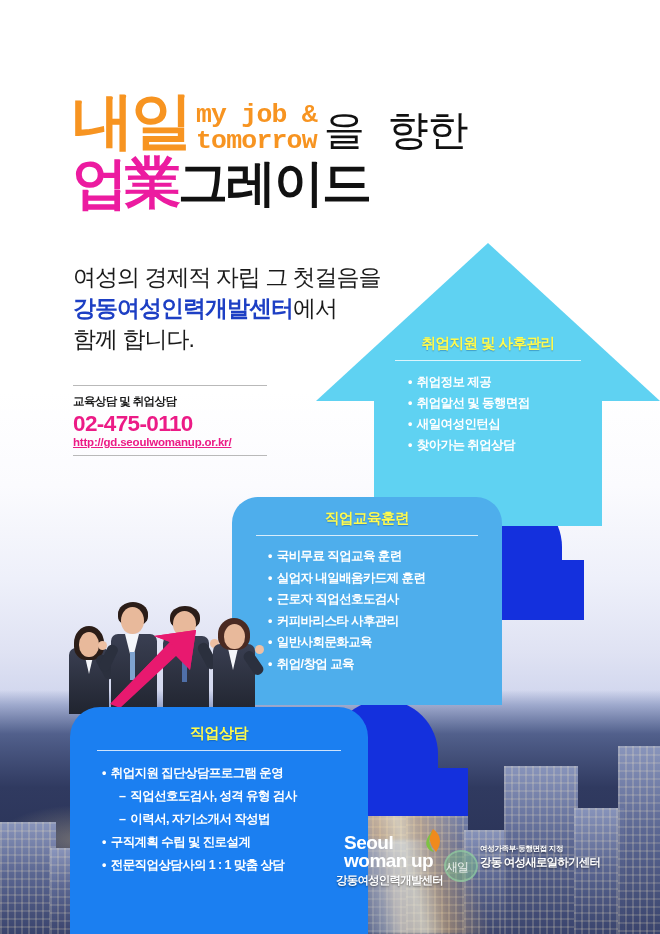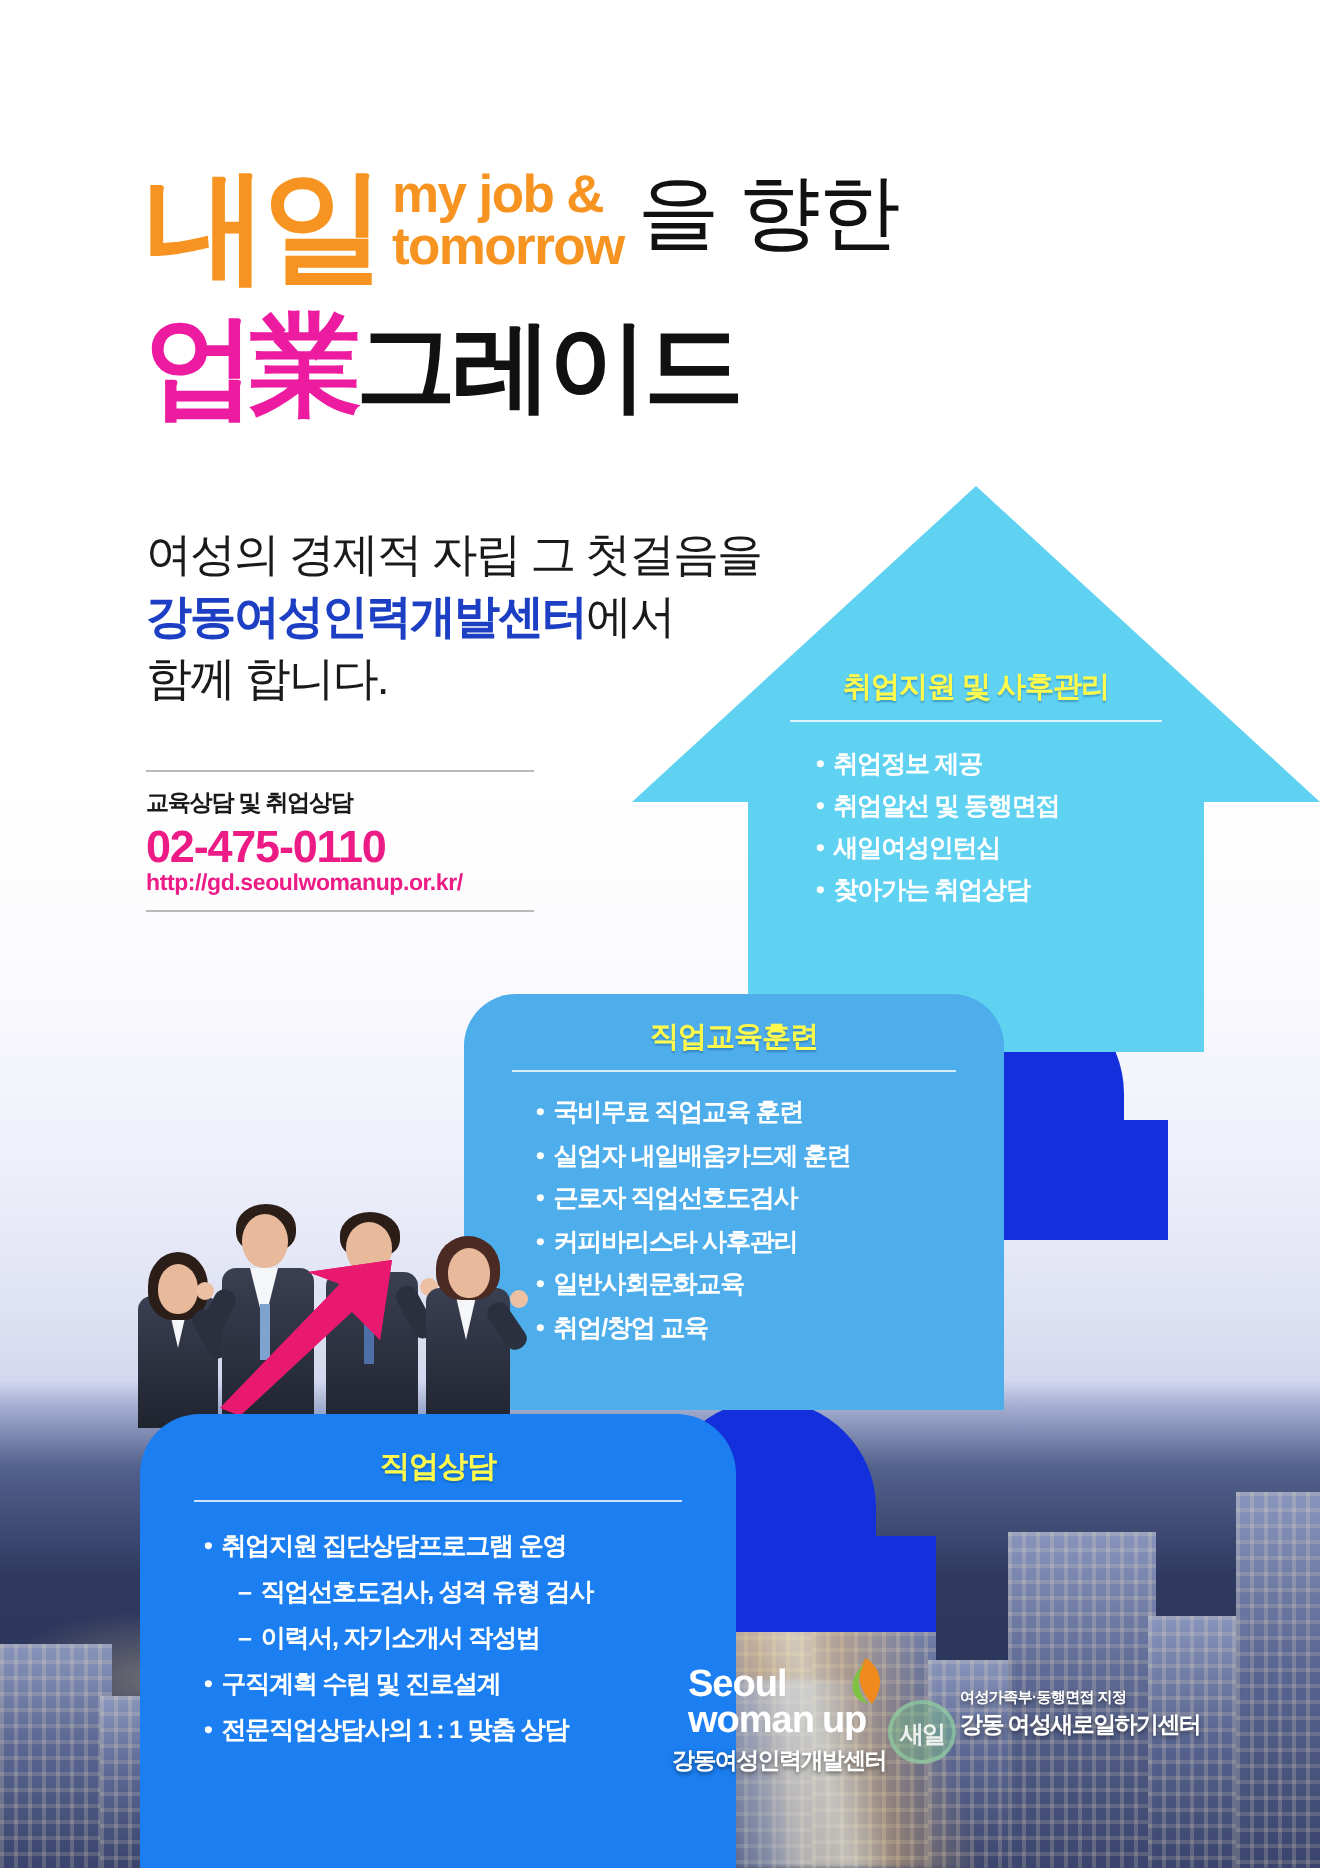--- a/index.html
+++ b/index.html
@@ -162,21 +162,21 @@
   .p-tie { position:absolute; background:#7fa3cf; }
   .p-arm { position:absolute; background:#2b303e; border-radius:5px; }
   .p-hand { position:absolute; background:#eec0a3; border-radius:50%; }
   .pink-arrow {
     position:absolute; left:48px; top:52px; width:102px; height:78px;
     z-index:3;
   }
 
   
   .headline { position:absolute; left:72px; top:84px; z-index:12; }
-  .hl-row1 { display:flex; align-items:flex-start; height:72px; }
+  .hl-row1 { display:flex; align-items:flex-end; height:72px;font-family:Liberation Mono, monospace; }
   .hl-naeil {
     font-size:62px; font-weight:bold; color:#f79421;
     letter-spacing:-3px; line-height:60px;
   }
   .hl-en {
     display:inline-block; color:#f79421; font-weight:bold;
     font-size:26.5px; line-height:26px; letter-spacing:-0.8px;
     margin:0 7px 2px 6px;
   }
   .hl-en span { display:block; }
@@ -201,21 +201,21 @@
   .contact-label {
     font-size:11.5px; font-weight:bold; color:#1a1a1a;
     letter-spacing:-0.6px; margin:8px 0 2px 0;
   }
   .contact-phone {
     font-size:22.5px; font-weight:bold; color:#ec1b86;
     letter-spacing:-0.6px; line-height:25px;
   }
   .contact-url {
     font-size:11.5px; font-weight:bold; color:#ec1b86;
-    letter-spacing:-0.2px; margin-bottom:7px;
+    letter-spacing:-0.2px; margin-bottom:7px;text-decoration:underline;
   }
 
   
   .logos { position:absolute; left:336px; top:834px; width:320px; height:70px; z-index:12; }
   .logo-a { position:absolute; left:0; top:0; }
   .logo-b { position:absolute; left:144px; top:10px; }
   .swu-line1 { font-size:19px; font-weight:bold; color:#ffffff; letter-spacing:-0.5px; line-height:17px; }
   .swu-line2 { font-size:19px; font-weight:bold; color:#ffffff; letter-spacing:-0.5px; line-height:19px; }
   .swu-up { color:#ffffff; }
   .logo-sub {
@@ -225,21 +225,21 @@
   }
   .leaf {
     position:absolute; left:86px; top:-6px; width:22px; height:26px;
   }
   .saeil-mark {
     position:absolute; left:-36px; top:6px; width:34px; height:32px;
     border-radius:50%;
     background:rgba(120,190,140,0.45);
     border:2px solid rgba(150,210,165,0.6);
     color:rgba(255,255,255,0.85);
-    font-size:12px; font-weight:bold; text-align:center; line-height:30px;
+    font-size:12px; font-weight:normal; line-height:30px;
     letter-spacing:-1px;
   }
   .logo-tiny {
     font-size:7.5px; font-weight:bold; color:#ffffff; letter-spacing:-0.3px;
     margin-bottom:1px; text-shadow:0 1px 2px rgba(0,0,0,0.5);
   }
 </style>
 </head>
 <body>
 

